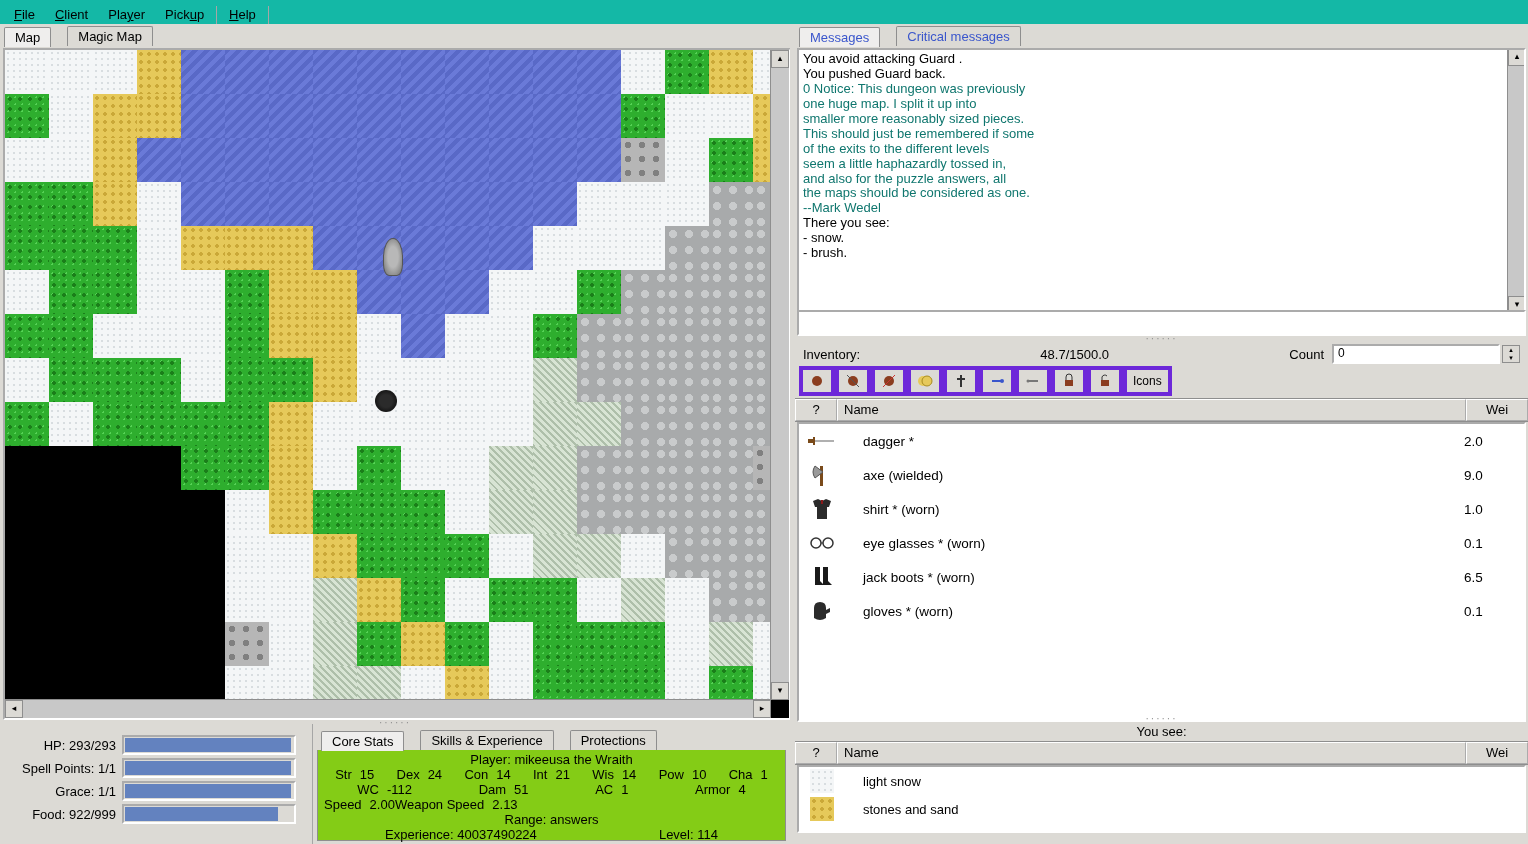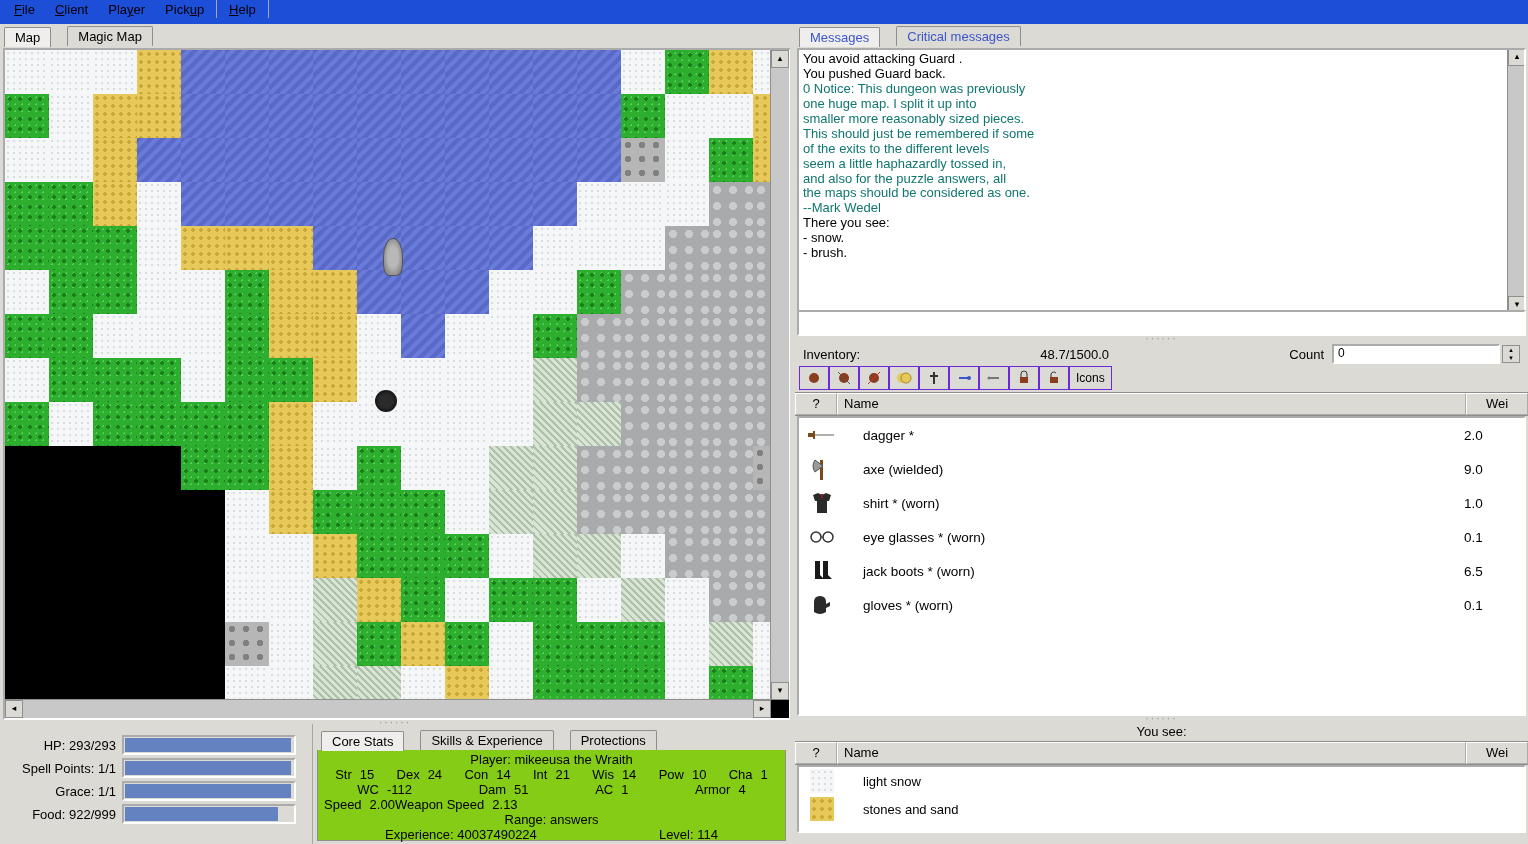--- a/index.html
+++ b/index.html
@@ -6,24 +6,24 @@
     margin: 0; padding: 0;
     font-family: "Helvetica", "Arial", sans-serif;
     font-size: 13px;
     background: #dcdad5;
     color: #000;
     width: 1528px; height: 844px;
     overflow: hidden;
   }
   .menubar {
     display: flex;
-    align-items: flex-start;
+    align-items: flex-end;
     height: 24px;
     padding: 0 4px;
-    background: #1d4ed8;
+    background: #14b8a6;
     border-bottom: 1px solid #a6a6a6;
   }
   .menubar .menu-item {
     padding: 2px 10px;
     cursor: default;
   }
   .menubar .menu-item u { text-decoration: underline; }
   .menubar .sep {
     width:1px; height:18px; background:#a6a6a6; margin:0 2px;
   }
@@ -177,21 +177,21 @@
   .inv-header .spacer{flex:1;}
   .count-input {
     width:160px; height:16px; border:2px inset #fff; background:#fff;
     padding-left:4px; font-size:12px; margin-left:8px;
   }
   .inv-toolbar {
     display:flex; margin:2px 4px;
   }
   .inv-toolbar .tbtn {
     width:28px; height:22px;
-    border:1px solid #6d28d9; background:#dcdad5;
+    border:4px solid #6d28d9; background:#dcdad5;
     margin-right:0;
     display:flex;align-items:center;justify-content:center;
     font-size:12px;
   }
   .inv-cols, .floor-cols {
     display:flex; height:22px;
     border-top:1px solid #8e8e8e;border-bottom:1px solid #8e8e8e;
     background:#dcdad5;
   }
   .colh {

